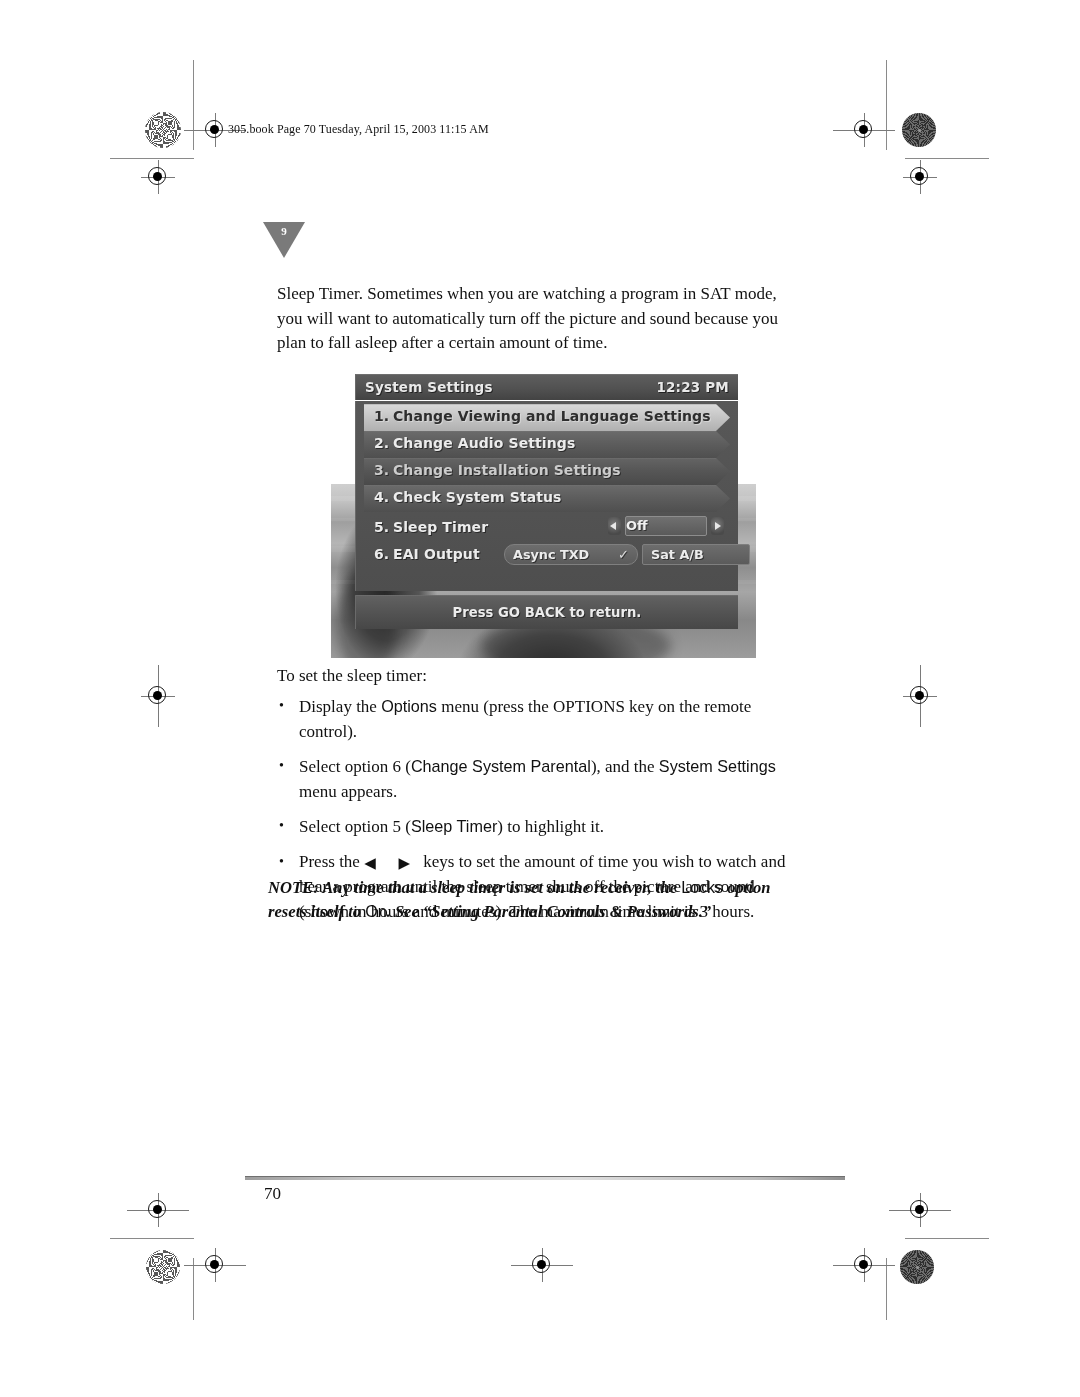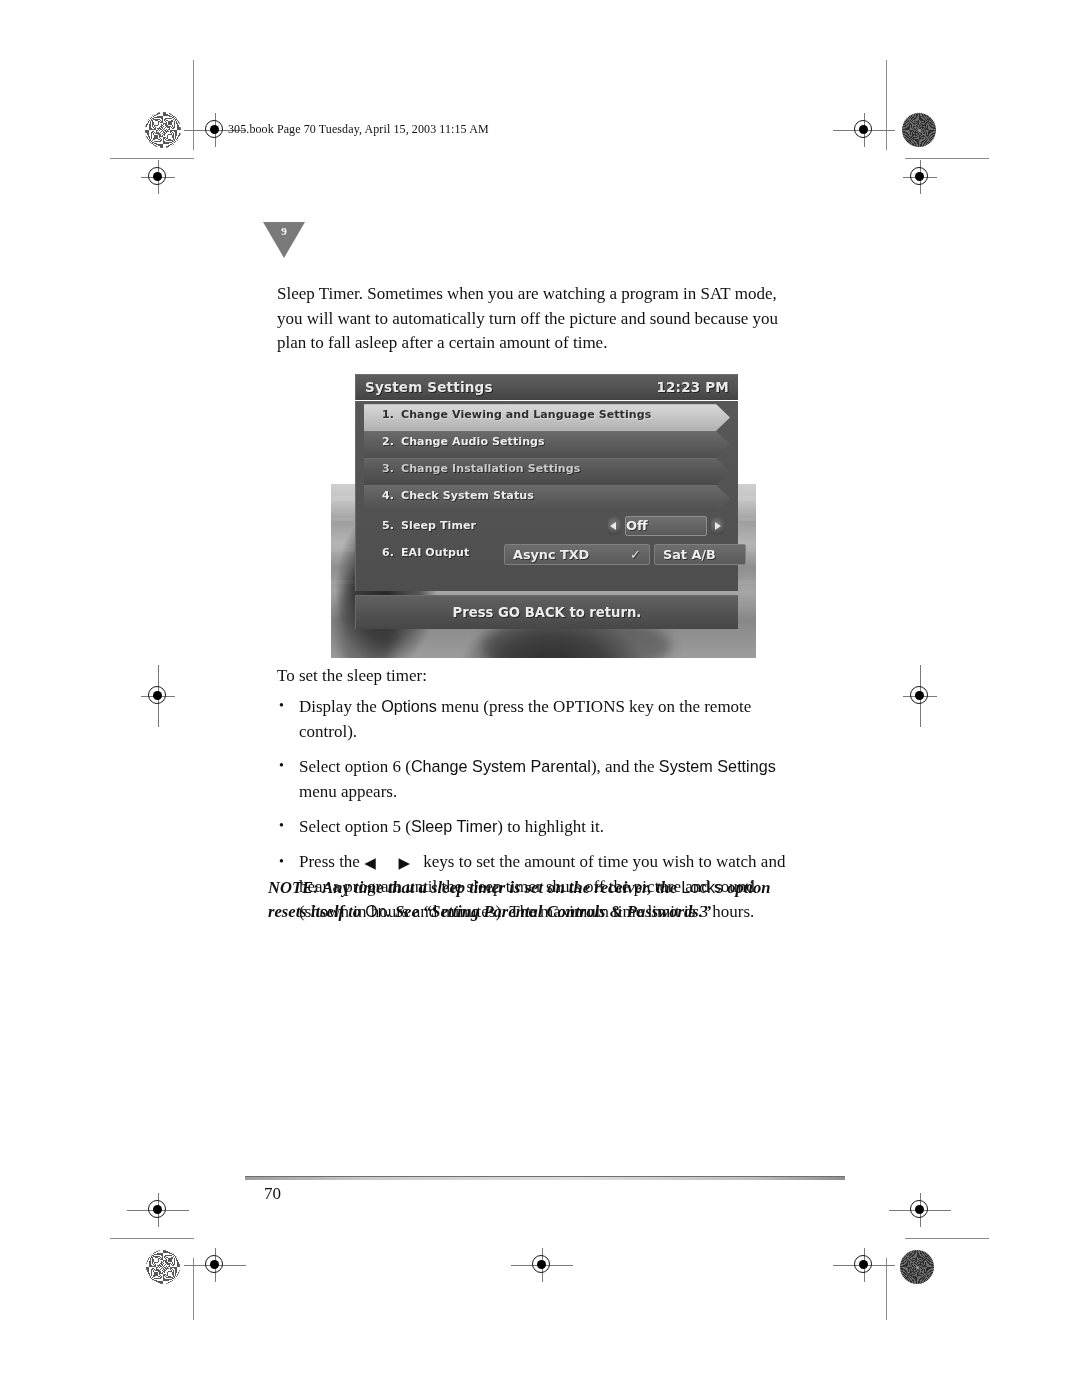--- a/index.html
+++ b/index.html
@@ -313,24 +313,24 @@
   }
   .row.nav.dim .plate {
     background: linear-gradient(to bottom, #636363 0%, #565656 45%, #4a4a4a 100%);
   }
   .row.plainrow .plate {
     background: transparent;
     clip-path: none;
   }
   .row .lbl {
     position: absolute;
-    left: 18px;
+    left: 10px;
     top: 4px;
     font-family: "DejaVu Sans", sans-serif;
-    font-size: 11px;
+    font-size: 14px;
     font-weight: bold;
     letter-spacing: 0.1px;
     color: #ececec;
     text-shadow: 1px 1px 0 rgba(0,0,0,0.5);
     white-space: nowrap;
   }
   .row .lbl .idx { display: inline-block; width: 19px; }
   .row.nav.selected .lbl {
     color: #2e2e2e;
     text-shadow: 1px 1px 0 rgba(255,255,255,0.35);
@@ -394,22 +394,22 @@
     display: flex;
     align-items: center;
     padding: 0 8px;
     font-family: "DejaVu Sans", sans-serif;
     font-size: 12.8px;
     font-weight: bold;
     color: #ececec;
     text-shadow: 1px 1px 0 rgba(0,0,0,0.5);
     white-space: nowrap;
   }
-  .eai-box.async { width: 146px; justify-content: space-between; }
-  .eai-box.sat { width: 92px; align-items: center; }
+  .eai-box.async { width: 134px; justify-content: space-between; border-radius: 10px; }
+  .eai-box.sat { width: 108px; align-items: center; }
   .eai-box .check {
     font-family: "DejaVu Sans", sans-serif;
     font-size: 13px;
     color: #dcdcdc;
   }
 
   .menu-footer {
     position: absolute;
     left: 0;
     top: 221px;

